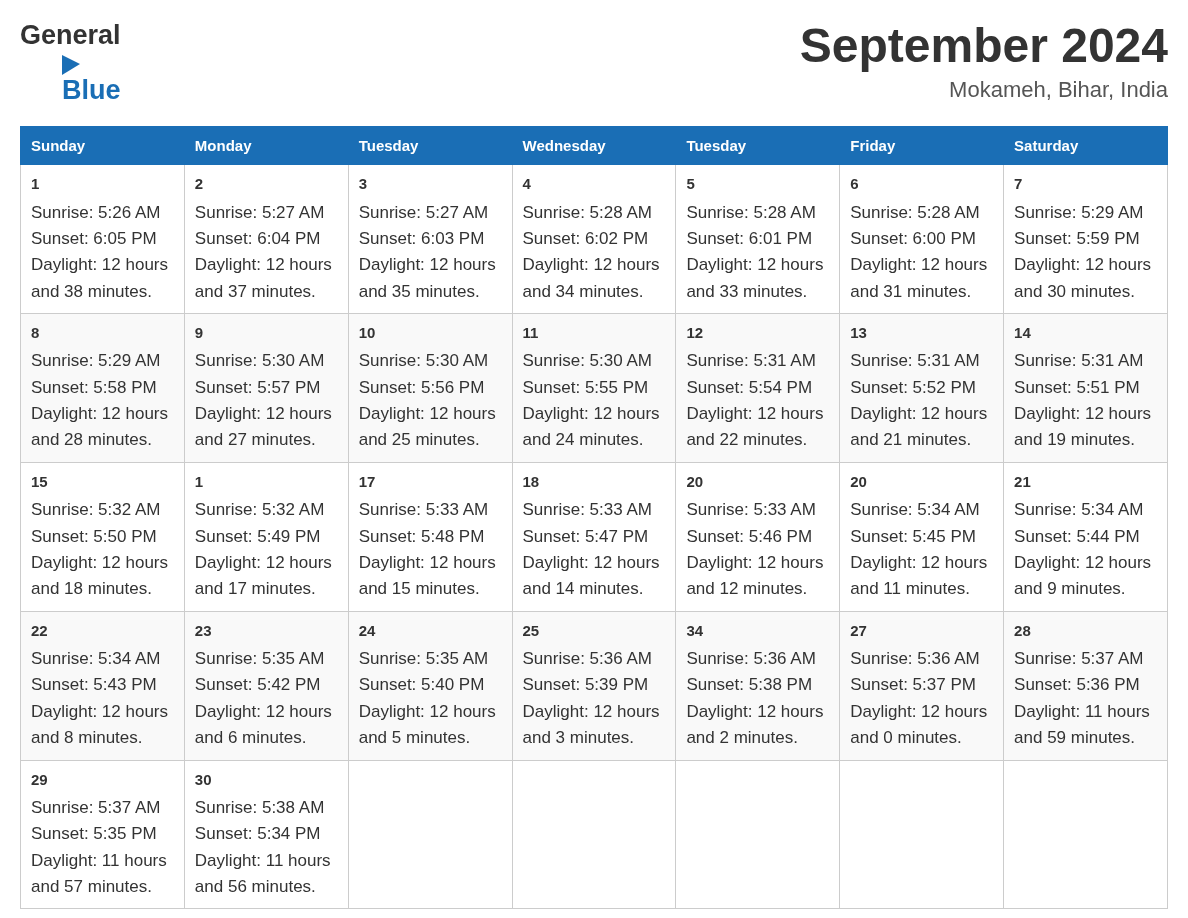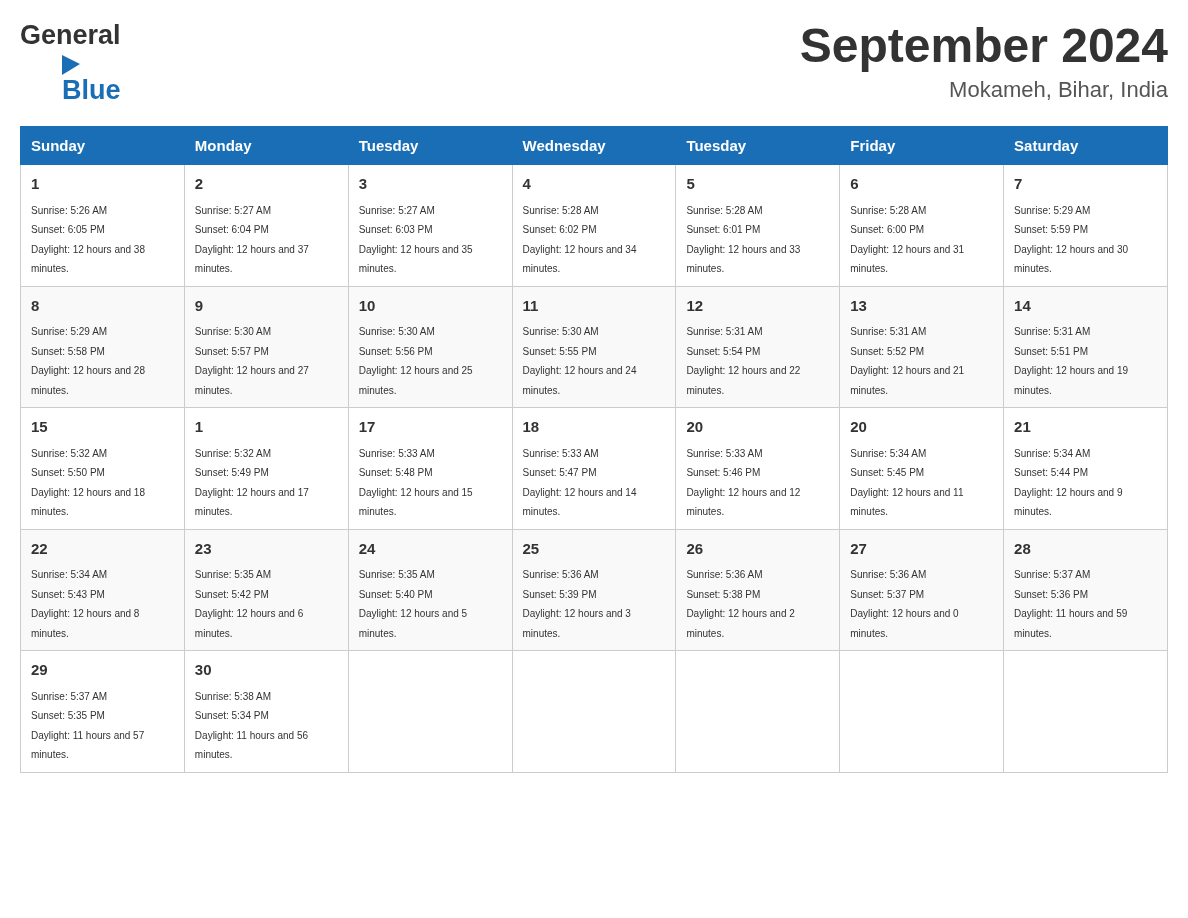--- a/index.html
+++ b/index.html
@@ -72,21 +72,21 @@
     .calendar-table tr:nth-child(even) td {
       background: #f9f9f9;
     }
     .day-number {
       font-size: 15px;
       font-weight: bold;
       display: block;
       margin-bottom: 4px;
     }
     .day-info {
-      font-size: 10px;
+      font-size: 17px;
       color: #333;
       line-height: 1.55;
     }
     .empty-cell {
       background: #fff !important;
     }
   </style>
 </head>
 <body>
 
@@ -222,21 +222,21 @@
       </td>
         <td>
         <span class="day-number">24</span>
         <span class="day-info">Sunrise: 5:35 AM<br>Sunset: 5:40 PM<br>Daylight: 12 hours and 5 minutes.</span>
       </td>
         <td>
         <span class="day-number">25</span>
         <span class="day-info">Sunrise: 5:36 AM<br>Sunset: 5:39 PM<br>Daylight: 12 hours and 3 minutes.</span>
       </td>
         <td>
-        <span class="day-number">26</span>
+        <span class="day-number">34</span>
         <span class="day-info">Sunrise: 5:36 AM<br>Sunset: 5:38 PM<br>Daylight: 12 hours and 2 minutes.</span>
       </td>
         <td>
         <span class="day-number">27</span>
         <span class="day-info">Sunrise: 5:36 AM<br>Sunset: 5:37 PM<br>Daylight: 12 hours and 0 minutes.</span>
       </td>
         <td>
         <span class="day-number">28</span>
         <span class="day-info">Sunrise: 5:37 AM<br>Sunset: 5:36 PM<br>Daylight: 11 hours and 59 minutes.</span>
       </td>

